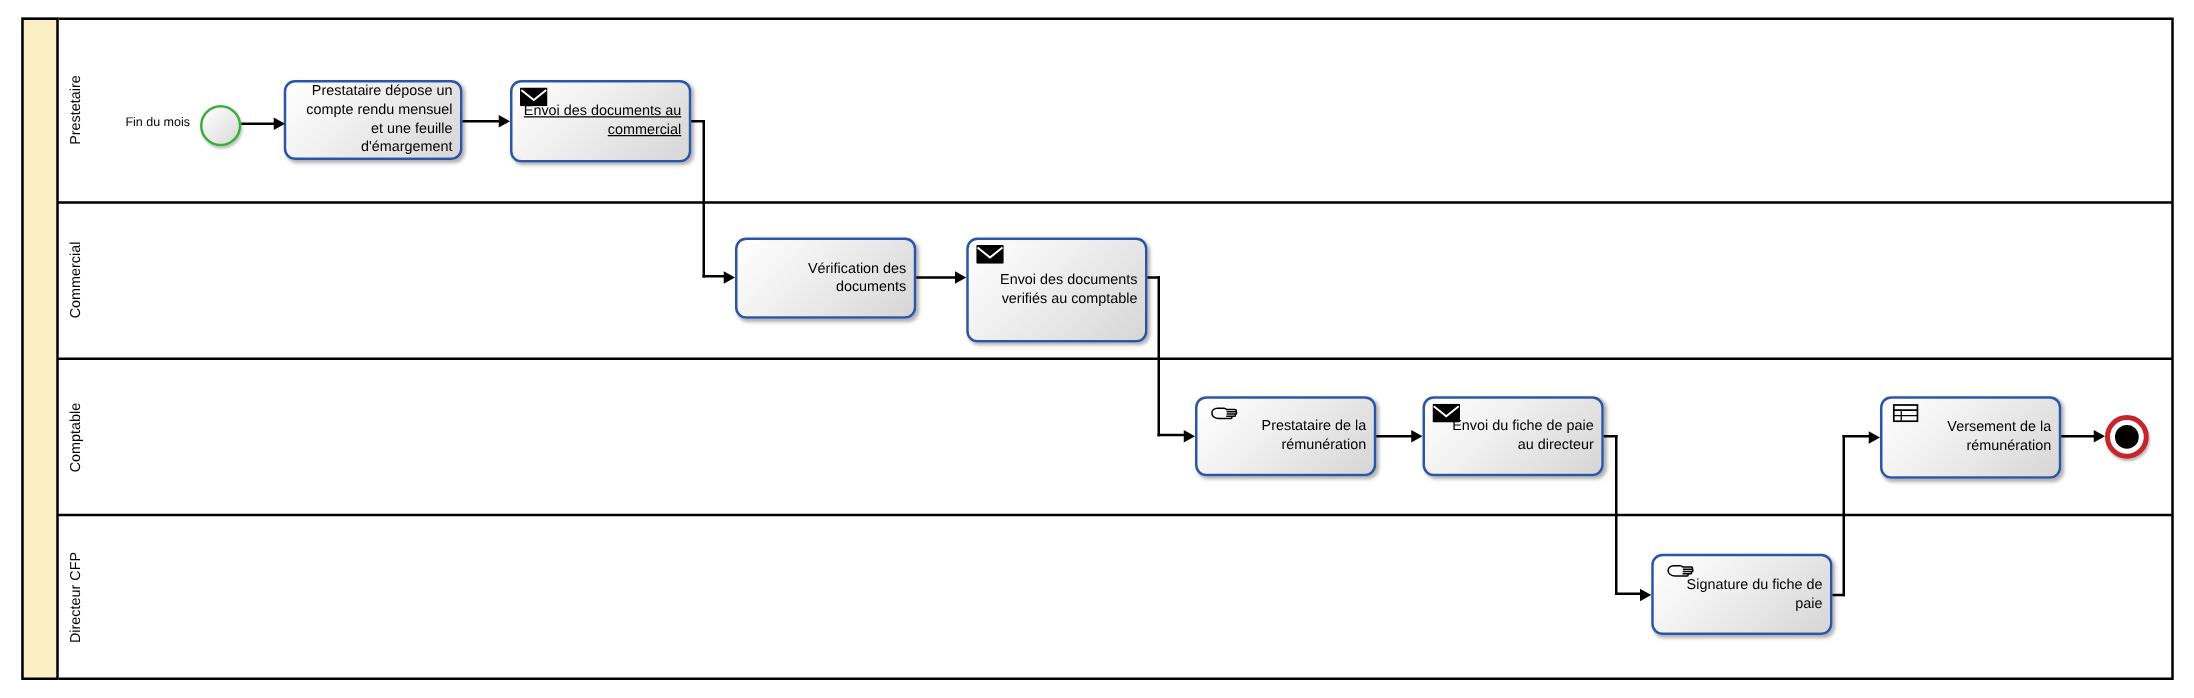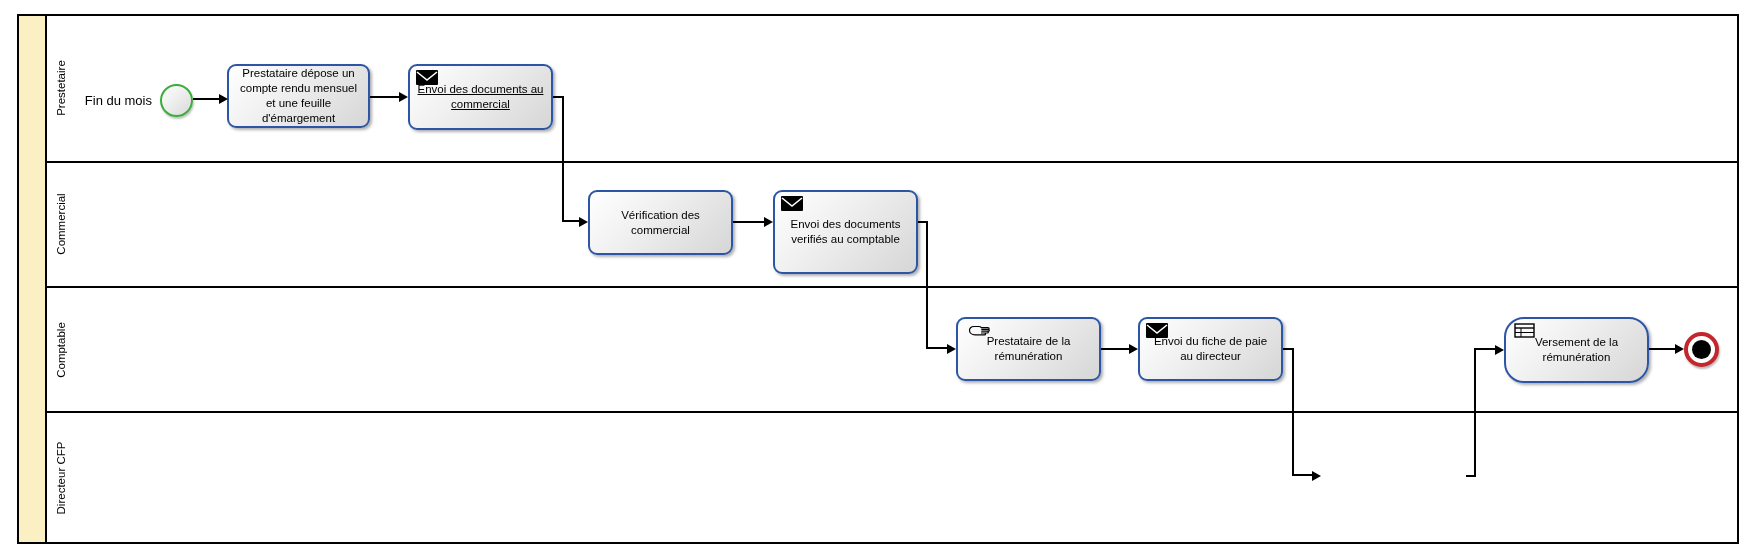--- a/index.html
+++ b/index.html
@@ -14,30 +14,30 @@
   .lane-divider { position:absolute; left:46px; width:1692px; height:2px; background:#000; }
 
   .lane-label { position:absolute; width:132px; height:16px; text-align:center;
           font-size:11.5px; color:#000; transform:rotate(-90deg); white-space:nowrap;
           line-height:16px; }
 
   .task { position:absolute; border:2px solid #2C56A5; border-radius:9px;
           background:linear-gradient(135deg,#ffffff 0%,#f0f0f0 40%,#d6d6d6 100%);
           box-shadow:2px 2px 3px rgba(80,80,80,0.45);
           display:flex; align-items:center; justify-content:center;
-          font-size:11.5px; line-height:1.3; text-align:center; color:#000;
+          font-size:11.5px; line-height:1.3; text-align:right; color:#000;
           padding:10px 6px; }
   .task .ticon { position:absolute; left:6px; top:4px; }
 
   .event-start { position:absolute; left:160px; top:84px; width:33px; height:33px;
           border:2px solid #3BAD3B; border-radius:50%;
           background:linear-gradient(135deg,#ffffff 0%,#e9e9e9 60%,#d9d9d9 100%);
           box-shadow:1px 2px 2px rgba(80,80,80,0.35); }
   .event-start-label { position:absolute; left:78px; top:93px; width:74px;
-          font-size:13px; text-align:right; color:#000; }
+          font-size:10px; text-align:right; color:#000; }
 
   .event-end { position:absolute; left:1684px; top:332px; width:35px; height:35px;
           border:4px solid #C4262B; border-radius:50%; background:#fff;
           box-shadow:1px 2px 2px rgba(80,80,80,0.4);
           display:flex; align-items:center; justify-content:center; }
   .event-end-inner { width:19px; height:19px; border-radius:50%; background:#000; }
 
   .flow { position:absolute; background:#000; }
   .ah-r { position:absolute; width:0; height:0;
           border-top:5px solid transparent; border-bottom:5px solid transparent;
@@ -71,21 +71,21 @@
     <span class="ticon">
       <svg width="22" height="15" viewBox="0 0 22 15">
           <rect x="0" y="0" width="22" height="15" rx="1" fill="#000"></rect>
           <polyline points="1,2 11,10 21,2" fill="none" stroke="#fff" stroke-width="1.6"></polyline>
         </svg>
     </span>
     <span>Envoi des documents au commercial</span>
   </div>
 
   <div class="task" style="left:588px; top:190px; width:145px; height:65px;">
-    <span>Vérification des commercial</span>
+    <span>Vérification des documents</span>
   </div>
 
   <div class="task" style="left:773px; top:190px; width:145px; height:84px;">
     <span class="ticon">
       <svg width="22" height="15" viewBox="0 0 22 15">
           <rect x="0" y="0" width="22" height="15" rx="1" fill="#000"></rect>
           <polyline points="1,2 11,10 21,2" fill="none" stroke="#fff" stroke-width="1.6"></polyline>
         </svg>
     </span>
     <span>Envoi des documents verifiés au comptable</span>
@@ -103,22 +103,30 @@
   <div class="task" style="left:1138px; top:317px; width:145px; height:64px;">
     <span class="ticon">
       <svg width="22" height="15" viewBox="0 0 22 15">
           <rect x="0" y="0" width="22" height="15" rx="1" fill="#000"></rect>
           <polyline points="1,2 11,10 21,2" fill="none" stroke="#fff" stroke-width="1.6"></polyline>
         </svg>
     </span>
     <span>Envoi du fiche de paie au directeur</span>
   </div>
 
+  <div class="task" style="left:1321px; top:443px; width:145px; height:65px;">
+    <span class="ticon" style="left:9px;">
+      <svg width="24" height="16" viewBox="0 0 24 16">
+          <path d="M2.5 7.5 C2.5 5 4.5 3.5 7 3.5 L12 3.5 C13.2 3.5 13.8 4 14.3 4.6 L21 4.6 C22.4 4.6 22.4 6.4 21 6.4 L14.3 6.4 L21.3 6.4 C22.7 6.4 22.7 8.2 21.3 8.2 L14.3 8.2 L20.3 8.2 C21.7 8.2 21.7 10 20.3 10 L14 10 L17.5 10 C18.9 10 18.9 11.8 17.5 11.8 L8 11.8 C5 11.8 2.5 10 2.5 7.5 Z" fill="none" stroke="#000" stroke-width="1.2"></path>
+        </svg>
+    </span>
+    <span>Signature du fiche de paie</span>
+  </div>
 
-  <div class="task" style="left:1504px; top:317px; width:145px; height:66px;border-radius:20px;">
+  <div class="task" style="left:1504px; top:317px; width:145px; height:66px;">
     <span class="ticon" style="left:8px;">
       <svg width="21" height="15" viewBox="0 0 21 15">
           <rect x="1" y="1" width="19" height="13" fill="none" stroke="#000" stroke-width="1.4"></rect>
           <line x1="1" y1="5" x2="20" y2="5" stroke="#000" stroke-width="1.4"></line>
           <line x1="1" y1="9.5" x2="20" y2="9.5" stroke="#000" stroke-width="1"></line>
           <line x1="7" y1="5" x2="7" y2="14" stroke="#000" stroke-width="1"></line>
         </svg>
     </span>
     <span>Versement de la rémunération</span>
   </div>

